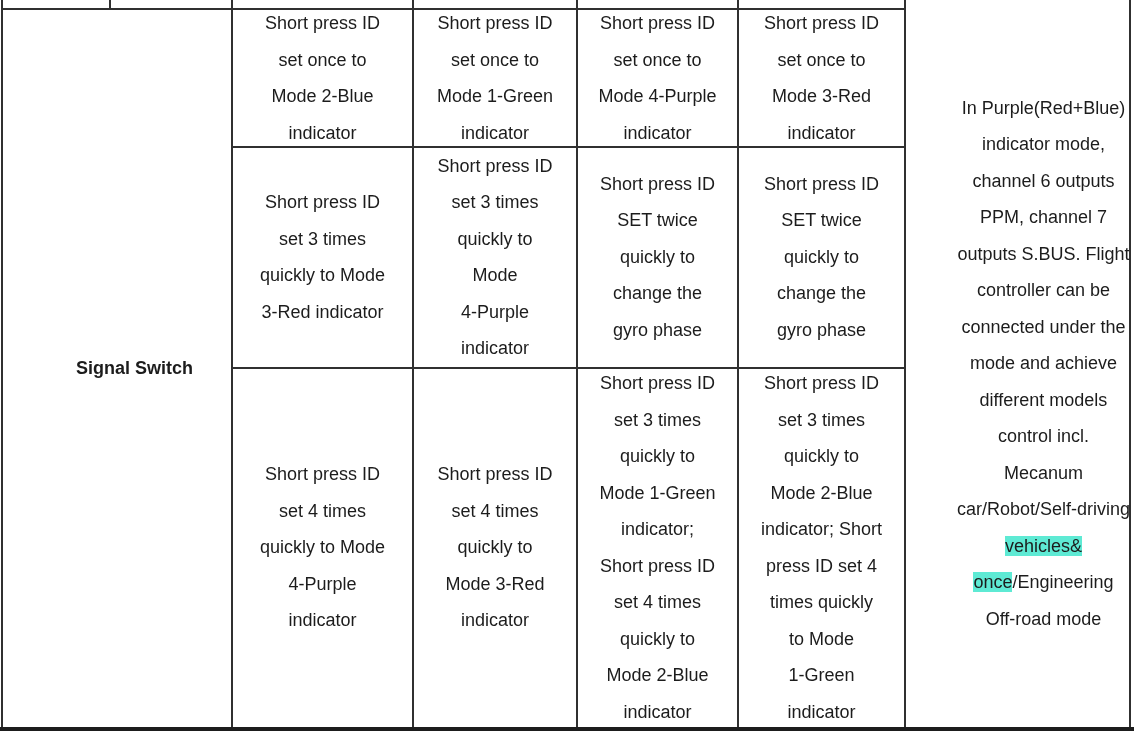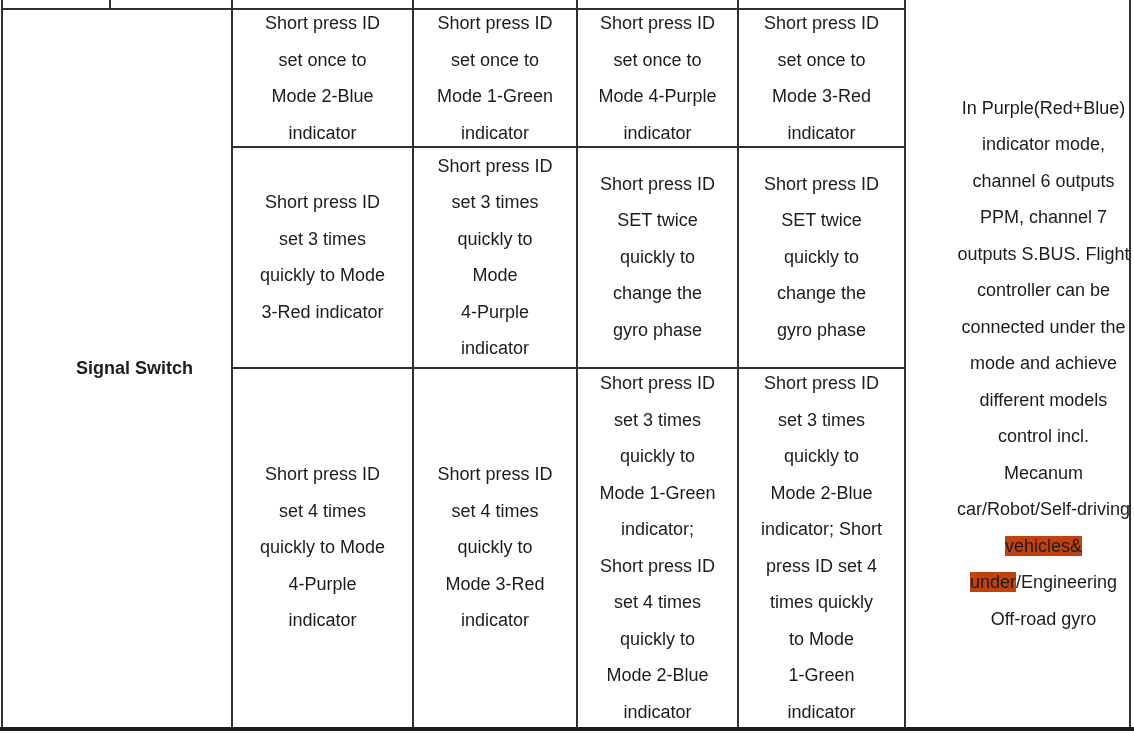--- a/index.html
+++ b/index.html
@@ -18,21 +18,21 @@
     justify-content:center;
     text-align:center;
     font-size:18px;
     line-height:36.5px;
     white-space:pre-line;
     overflow:visible;
   }
   .cell .txt{white-space:pre-line;}
   .header-cell{font-weight:bold;font-size:18px;}
   .vline,.hline{position:absolute;background:#303030;}
-  .hl{background:#c2410c;margin-top:39px;}
+  .hl{background:#5eead4;margin-top:39px;}
 </style>
 </head>
 <body>
 
 <div class="page">
 
   <div class="vline" style="left:1px;top:0;width:2px;height:730px"></div>
   <div class="vline" style="left:109px;top:0;width:1.5px;height:9px"></div>
   <div class="vline" style="left:231px;top:0;width:1.5px;height:730px"></div>
   <div class="vline" style="left:412px;top:0;width:1.5px;height:730px"></div>
@@ -150,17 +150,17 @@
 PPM, channel 7
 outputs S.BUS. Flight
 controller can be
 connected under the
 mode and achieve
 different models
 control incl.
 Mecanum
 car/Robot/Self-driving
 </span><span class="hl">vehicles&amp;</span><span>
-</span><span class="hl">under</span><span>/Engineering
-Off-road gyro</span></div>
+</span><span class="hl">once</span><span>/Engineering
+Off-road mode</span></div>
   </div>
 
 </div>
 
 </body></html>

